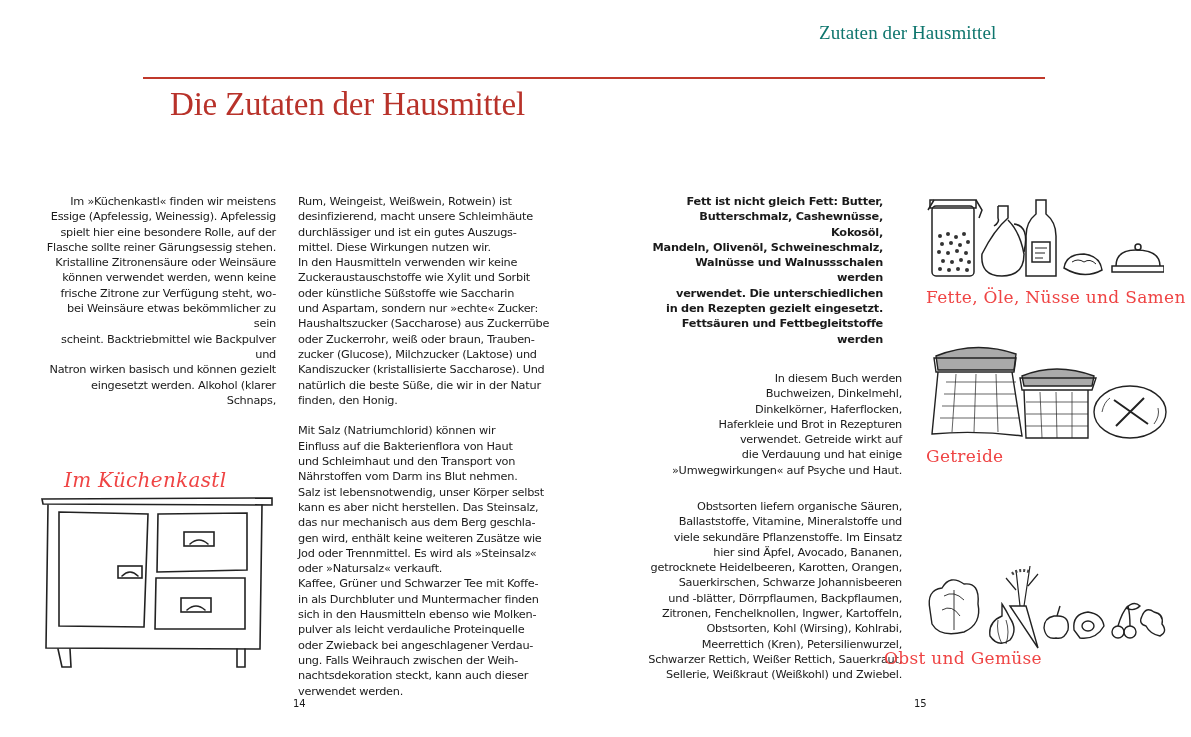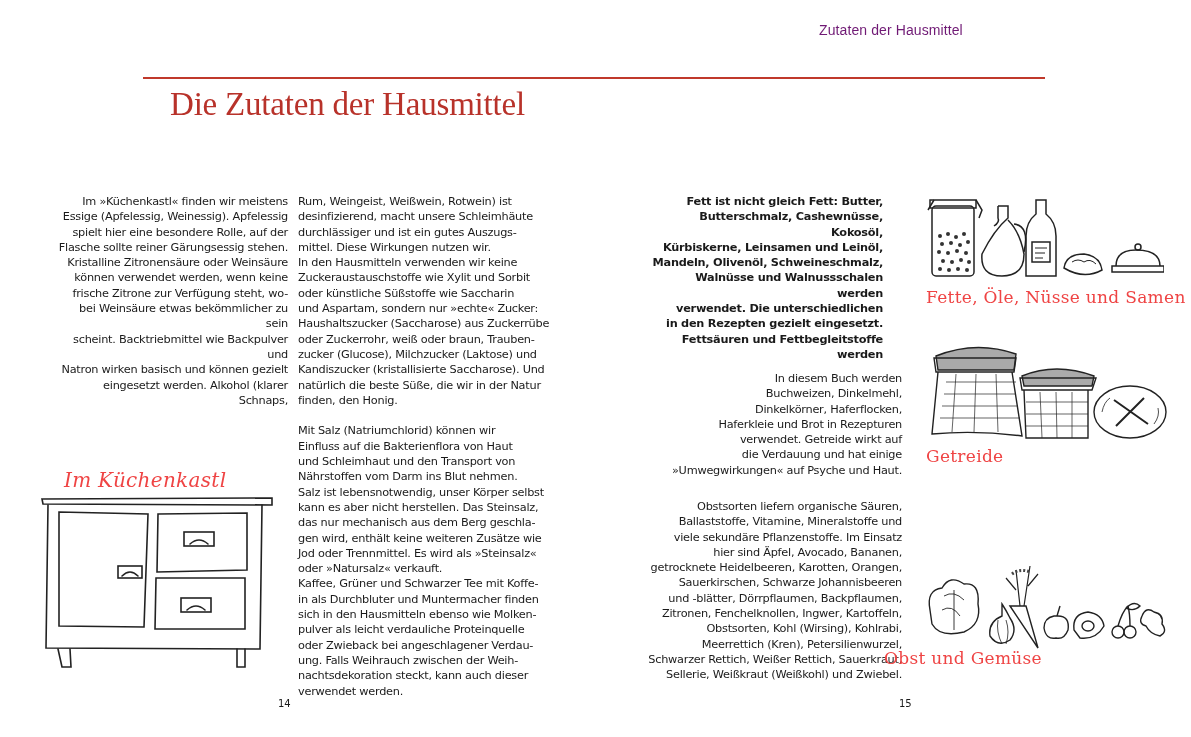--- a/index.html
+++ b/index.html
@@ -1,33 +1,33 @@
 <!DOCTYPE html>
 <html><head>
 <meta charset="utf-8">
 <style>
   html, body { margin:0; padding:0; }
   body { width:1191px; height:737px; background:#ffffff; position:relative; overflow:hidden;
          font-family:"DejaVu Sans", sans-serif; color:#1a1a1a; }
-  .running-head { position:absolute; top:22px; left:819px; font-size:14px; color:#701a75;
-         font-family:Liberation Sans, sans-serif; letter-spacing:0.1px; }
+  .running-head { position:absolute; top:22px; left:819px; font-size:19px; color:#0f766e;
+         font-family:Liberation Serif, serif; letter-spacing:0.1px; }
   .rule { position:absolute; top:77px; left:143px; width:902px; height:2px; background:#c0392b; }
   .title { position:absolute; top:86px; left:170px; font-family:"Liberation Serif", serif;
          font-size:33px; color:#b8322a; font-weight:normal; letter-spacing:-0.2px; }
   .col { position:absolute; font-size:11.3px; line-height:15.3px; font-family:"DejaVu Sans", sans-serif;
          letter-spacing:-0.25px; color:#1a1a1a; }
   .col p { margin:0; }
   .col .gap { height:15.3px; }
   .right { text-align:right; }
-  .c1 { left:56px; top:194px; width:232px; }
+  .c1 { left:44px; top:194px; width:232px; }
   .c2 { left:298px; top:194px; width:262px; }
   .c3 { left:651px; top:194px; width:232px;font-weight:bold; }
   .c4 { left:660px; top:371px; width:242px; }
   .c5 { left:640px; top:499px; width:262px; }
-  .page-num { position:absolute; top:698px; font-size:10px; color:#1a1a1a; }
+  .page-num { position:absolute; top:698px; font-size:10px; color:#1a1a1a;margin-left:15px; }
   .pn-left { left:278px; }
   .pn-right { left:899px; }
   .caption { position:absolute; font-family:"DejaVu Serif", serif; font-size:17px; color:#ef4444;
          letter-spacing:0.3px; }
   .illus { position:absolute; }
 </style>
 </head>
 <body>
 
 <div class="running-head">Zutaten der Hausmittel</div>
@@ -102,21 +102,20 @@
   <path d="M147 118 Q156 110 165 118"></path>
   <path d="M18 157 L22 175 L31 175 L30 157"></path>
   <path d="M197 157 L197 175 L205 175 L205 157"></path>
 </svg>
 
 <div class="page-num pn-left">14</div>
 
 <div class="col c3 right">
     <p>Fett ist nicht gleich Fett: Butter,</p>
     <p>Butterschmalz, Cashewnüsse, Kokosöl,</p>
-    <p>Kürbiskerne, Leinsamen und Leinöl,</p>
     <p>Mandeln, Olivenöl, Schweineschmalz,</p>
     <p>Walnüsse und Walnussschalen werden</p>
     <p>verwendet. Die unterschiedlichen</p>
     <p>in den Rezepten gezielt eingesetzt.</p>
     <p>Fettsäuren und Fettbegleitstoffe werden</p>
   </div>
 <div class="col c4 right">
     <p>In diesem Buch werden</p>
     <p>Buchweizen, Dinkelmehl,</p>
     <p>Dinkelkörner, Haferflocken,</p>

